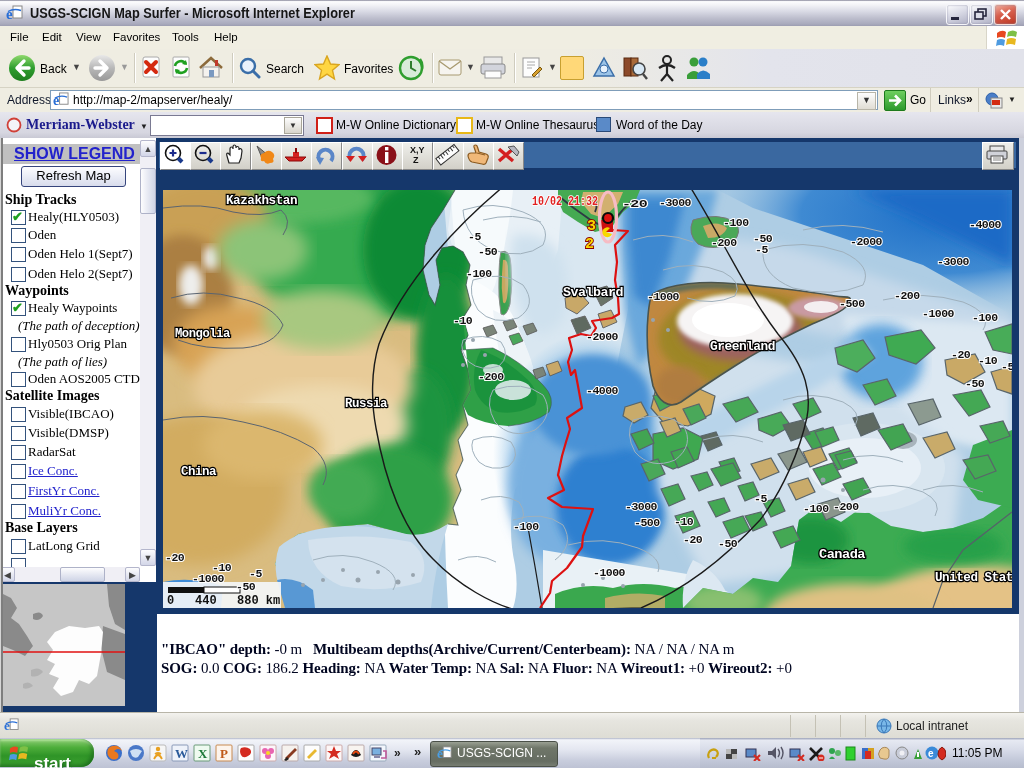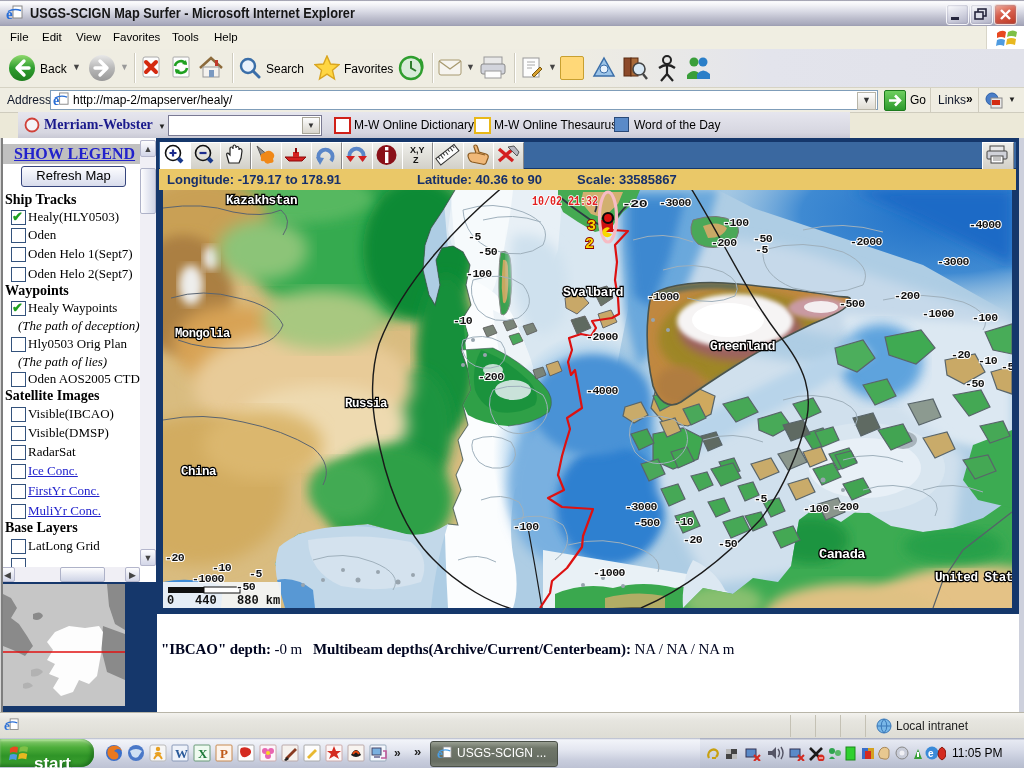--- a/index.html
+++ b/index.html
@@ -26,28 +26,28 @@
 #addrbar{left:0;top:88px;width:1024px;height:24px;background:#efede2;border-bottom:1px solid #cfccbe;}
 #addrlabel{left:7px;top:5px;font-size:12px;color:#0f172a;}
 #addrinput{left:50px;top:2px;width:826px;height:18px;background:#fff;border:1px solid #7f9db9;}
 #addrtext{left:22px;top:2px;font-size:12px;color:#000;}
 #addrdrop{right:1px;top:1px;width:17px;height:16px;background:linear-gradient(180deg,#fdfdfd,#e0ddd4);border:1px solid #b8b5a8;
 font-size:9px;text-align:center;line-height:15px;color:#333;}
 #gobtn{left:884px;top:2px;width:20px;height:19px;background:linear-gradient(180deg,#6fcf5f,#2d9a2d);border:1px solid #1d7a1d;border-radius:2px;}
 #gotext{left:910px;top:5px;font-size:12px;}
 #linkstext{left:938px;top:5px;font-size:12px;color:#0f172a;}
 
-#mwbar{left:18px;top:112px;width:832px;height:26px;background:linear-gradient(180deg,#e6e6ee 0,#d6d6e0 80%,#c9c9d4 100%);border-bottom:1px solid #9a9aa8;}
+#mwbar{left:0;top:112px;width:1024px;height:26px;background:linear-gradient(180deg,#e6e6ee 0,#d6d6e0 80%,#c9c9d4 100%);border-bottom:1px solid #9a9aa8;}
 .mwtext{position:absolute;top:6px;font-size:12px;color:#000;}
 #mwname{left:26px;top:5px;font-size:14px;color:#1a1a8c;font-family:"Liberation Serif",serif;font-weight:bold;}
 #mwcombo{left:150px;top:3px;width:152px;height:19px;background:#fff;border:1px solid #7a7a92;}
 
 #sidebar{left:0;top:138px;width:156px;height:574px;background:#fff;font-family:"Liberation Serif",serif;}
 #legendband{left:3px;top:6px;width:137px;height:20px;background:#c0c0c0;}
-#legendtext{left:14px;top:7px;font-size:16px;font-weight:bold;color:#2222cc;text-decoration:underline;font-family:Liberation Serif, serif;}
+#legendtext{left:14px;top:7px;font-size:16px;font-weight:bold;color:#2222cc;text-decoration:underline;font-family:Liberation Sans, sans-serif;}
 #refreshbtn{left:21px;top:28px;width:103px;height:19px;background:linear-gradient(180deg,#fdfdfe 0,#eef0f8 40%,#d8dcec 100%);
 border:1px solid #36457c;border-radius:3px;font-family:"Liberation Sans",sans-serif;
 font-size:13px;color:#000;text-align:center;line-height:18px;}
 .shead{position:absolute;left:5px;font-size:14px;font-weight:bold;color:#000;}
 .sitem{position:absolute;left:28px;font-size:13px;color:#000;white-space:nowrap;}
 .sital{position:absolute;left:18px;font-size:13px;font-style:italic;color:#000;white-space:nowrap;}
 .slink{color:#2222cc;text-decoration:underline;}
 .cb{position:absolute;left:11px;width:13px;height:13px;background:#fff;border:1px solid #33527c;}
 .cbc{position:absolute;left:11px;width:13px;height:13px;background:#fff;border:1px solid #33527c;}
 .cbc:after{content:"\2714";position:absolute;left:0px;top:-2px;font-size:13px;color:#1fa01f;font-weight:bold;}
@@ -414,25 +414,20 @@
       </div>
       <div class="mtb" style="left:823px;width:30px">
         <svg width="28" height="24" viewBox="0 0 28 24">
             <rect x="7" y="3" width="14" height="6" fill="#e8e8e8" stroke="#444"></rect>
             <rect x="4" y="8" width="20" height="8" rx="1" fill="#d0d2da" stroke="#444"></rect>
             <rect x="8" y="13" width="12" height="7" fill="#fdfdfd" stroke="#444"></rect>
             <path d="M10 15 H18 M10 17 H18" stroke="#888"></path>
           </svg>
       </div>
     </div>
-    <div id="goldbar">
-      <div class="goldtext" style="left:8px">Longitude: -179.17 to 178.91</div>
-      <div class="goldtext" style="left:258px">Latitude: 40.36 to 90</div>
-      <div class="goldtext" style="left:418px">Scale: 33585867</div>
-    </div>
     <div id="mapbox">
     <svg width="849" height="418" viewBox="0 0 849 418">
       <defs>
         <radialGradient id="basin" cx="0.5" cy="0.5" r="0.5">
           <stop offset="0" stop-color="#3c8cd6"></stop>
               <stop offset="0.6" stop-color="#549cda"></stop>
               <stop offset="1" stop-color="#8cc0e6" stop-opacity="0"></stop>
         </radialGradient>
         <radialGradient id="atl" cx="0.75" cy="0.2" r="0.85">
           <stop offset="0" stop-color="#1f70c8"></stop>
@@ -777,20 +772,21 @@
 
       <g fill="none" stroke="#5a6470" stroke-width="1">
         <path d="M0 18 Q40 12 70 22 Q100 28 118 20 Q130 30 120 45"></path>
         <path d="M8 108 Q40 98 75 108 Q110 115 120 135 Q112 155 80 158 Q40 160 15 150"></path>
         <path d="M0 230 Q40 222 80 232 Q120 240 150 258 Q170 275 160 295"></path>
       </g>
     </svg>
     </div>
     <div id="shipinfo">
       <div style="top:27px"><b>"IBCAO" depth:</b> -0 m&nbsp;&nbsp; <b>Multibeam depths(Archive/Current/Centerbeam):</b> NA / NA / NA m</div>
+      <div style="top:46px"><b>SOG:</b> 0.0 <b>COG:</b> 186.2 <b>Heading:</b> NA <b>Water Temp:</b> NA <b>Sal:</b> NA <b>Fluor:</b> NA <b>Wireout1:</b> +0 <b>Wireout2:</b> +0</div>
     </div>
   </div>
   <div class="ab" style="left:1019px;top:138px;width:5px;height:574px;background:#cdd0dc"></div>
   <div class="ab" style="left:0;top:138px;width:1px;height:574px;background:#d6d6d6"></div>
   <div class="ab" style="left:1px;top:138px;width:2px;height:574px;background:#7e7e7e"></div>
 
   <div class="ab" id="statusbar">
     <svg class="ab" style="left:4px;top:5px" width="15" height="15" viewBox="0 0 17 17">
       <rect x="7" y="1" width="9" height="12" fill="#fff" stroke="#888"></rect>
       <text x="0" y="14" font-size="15" font-weight="bold" fill="#2a6fd6" font-family="Liberation Serif">e</text>

